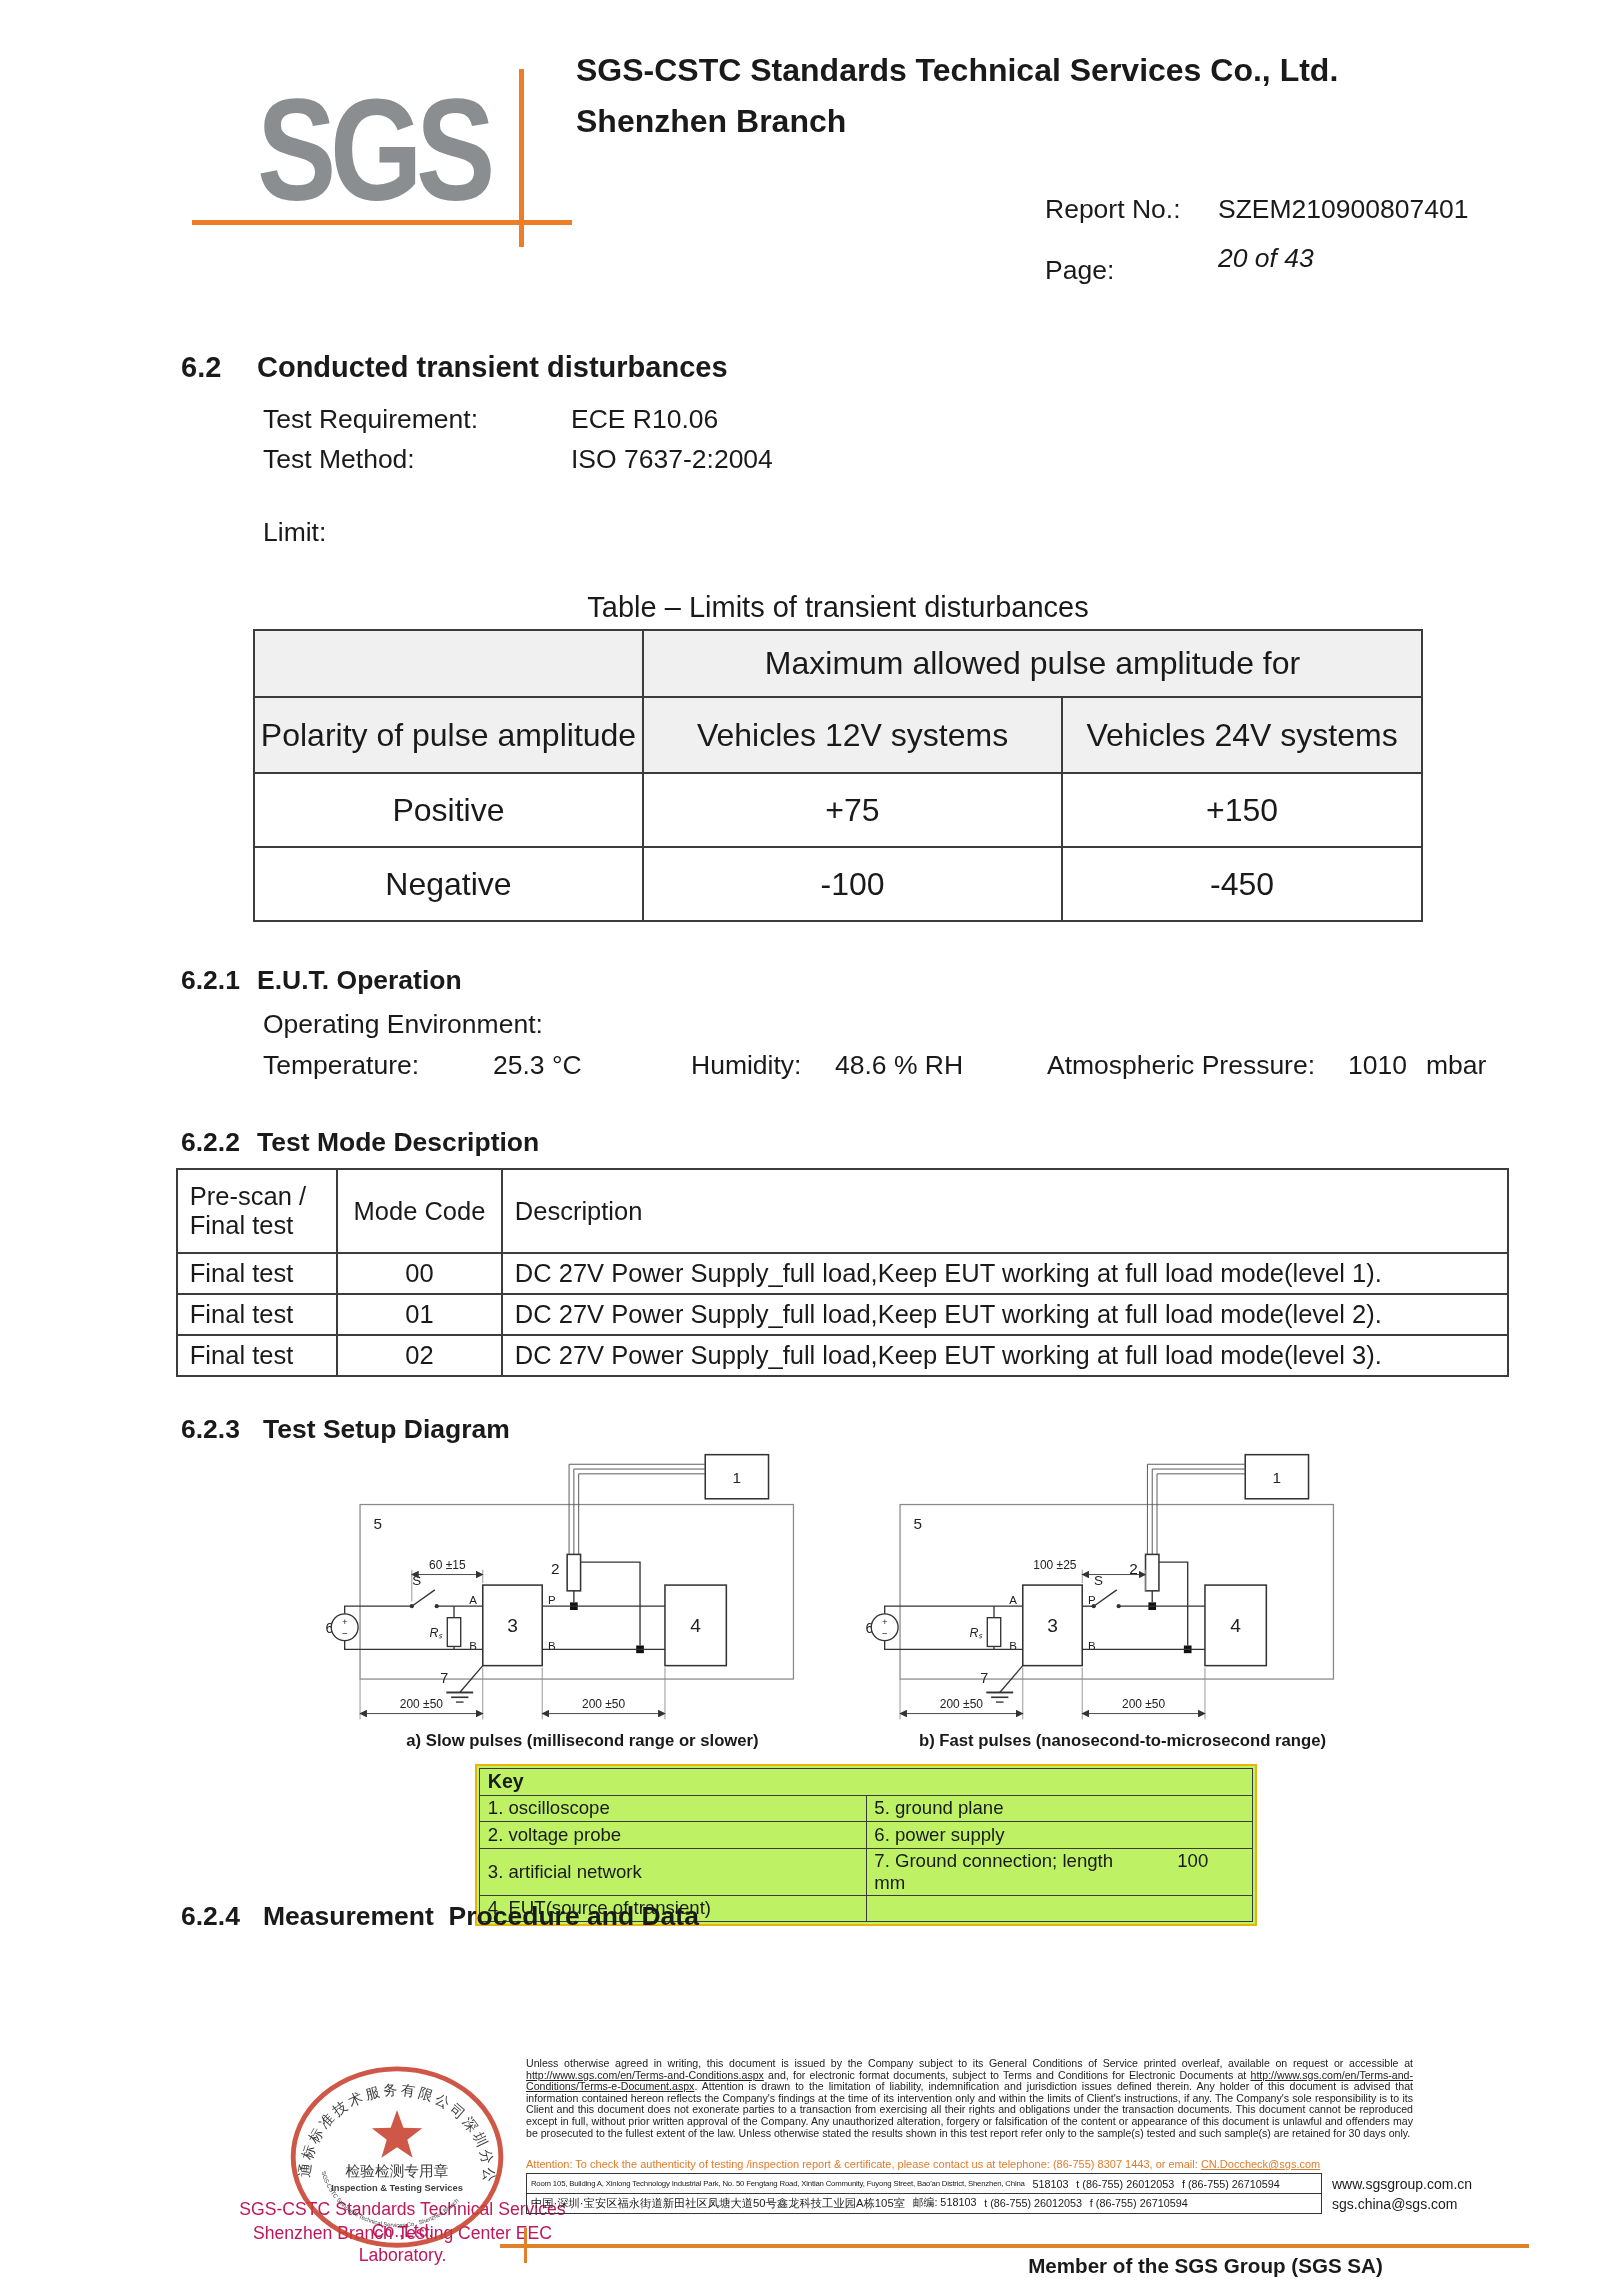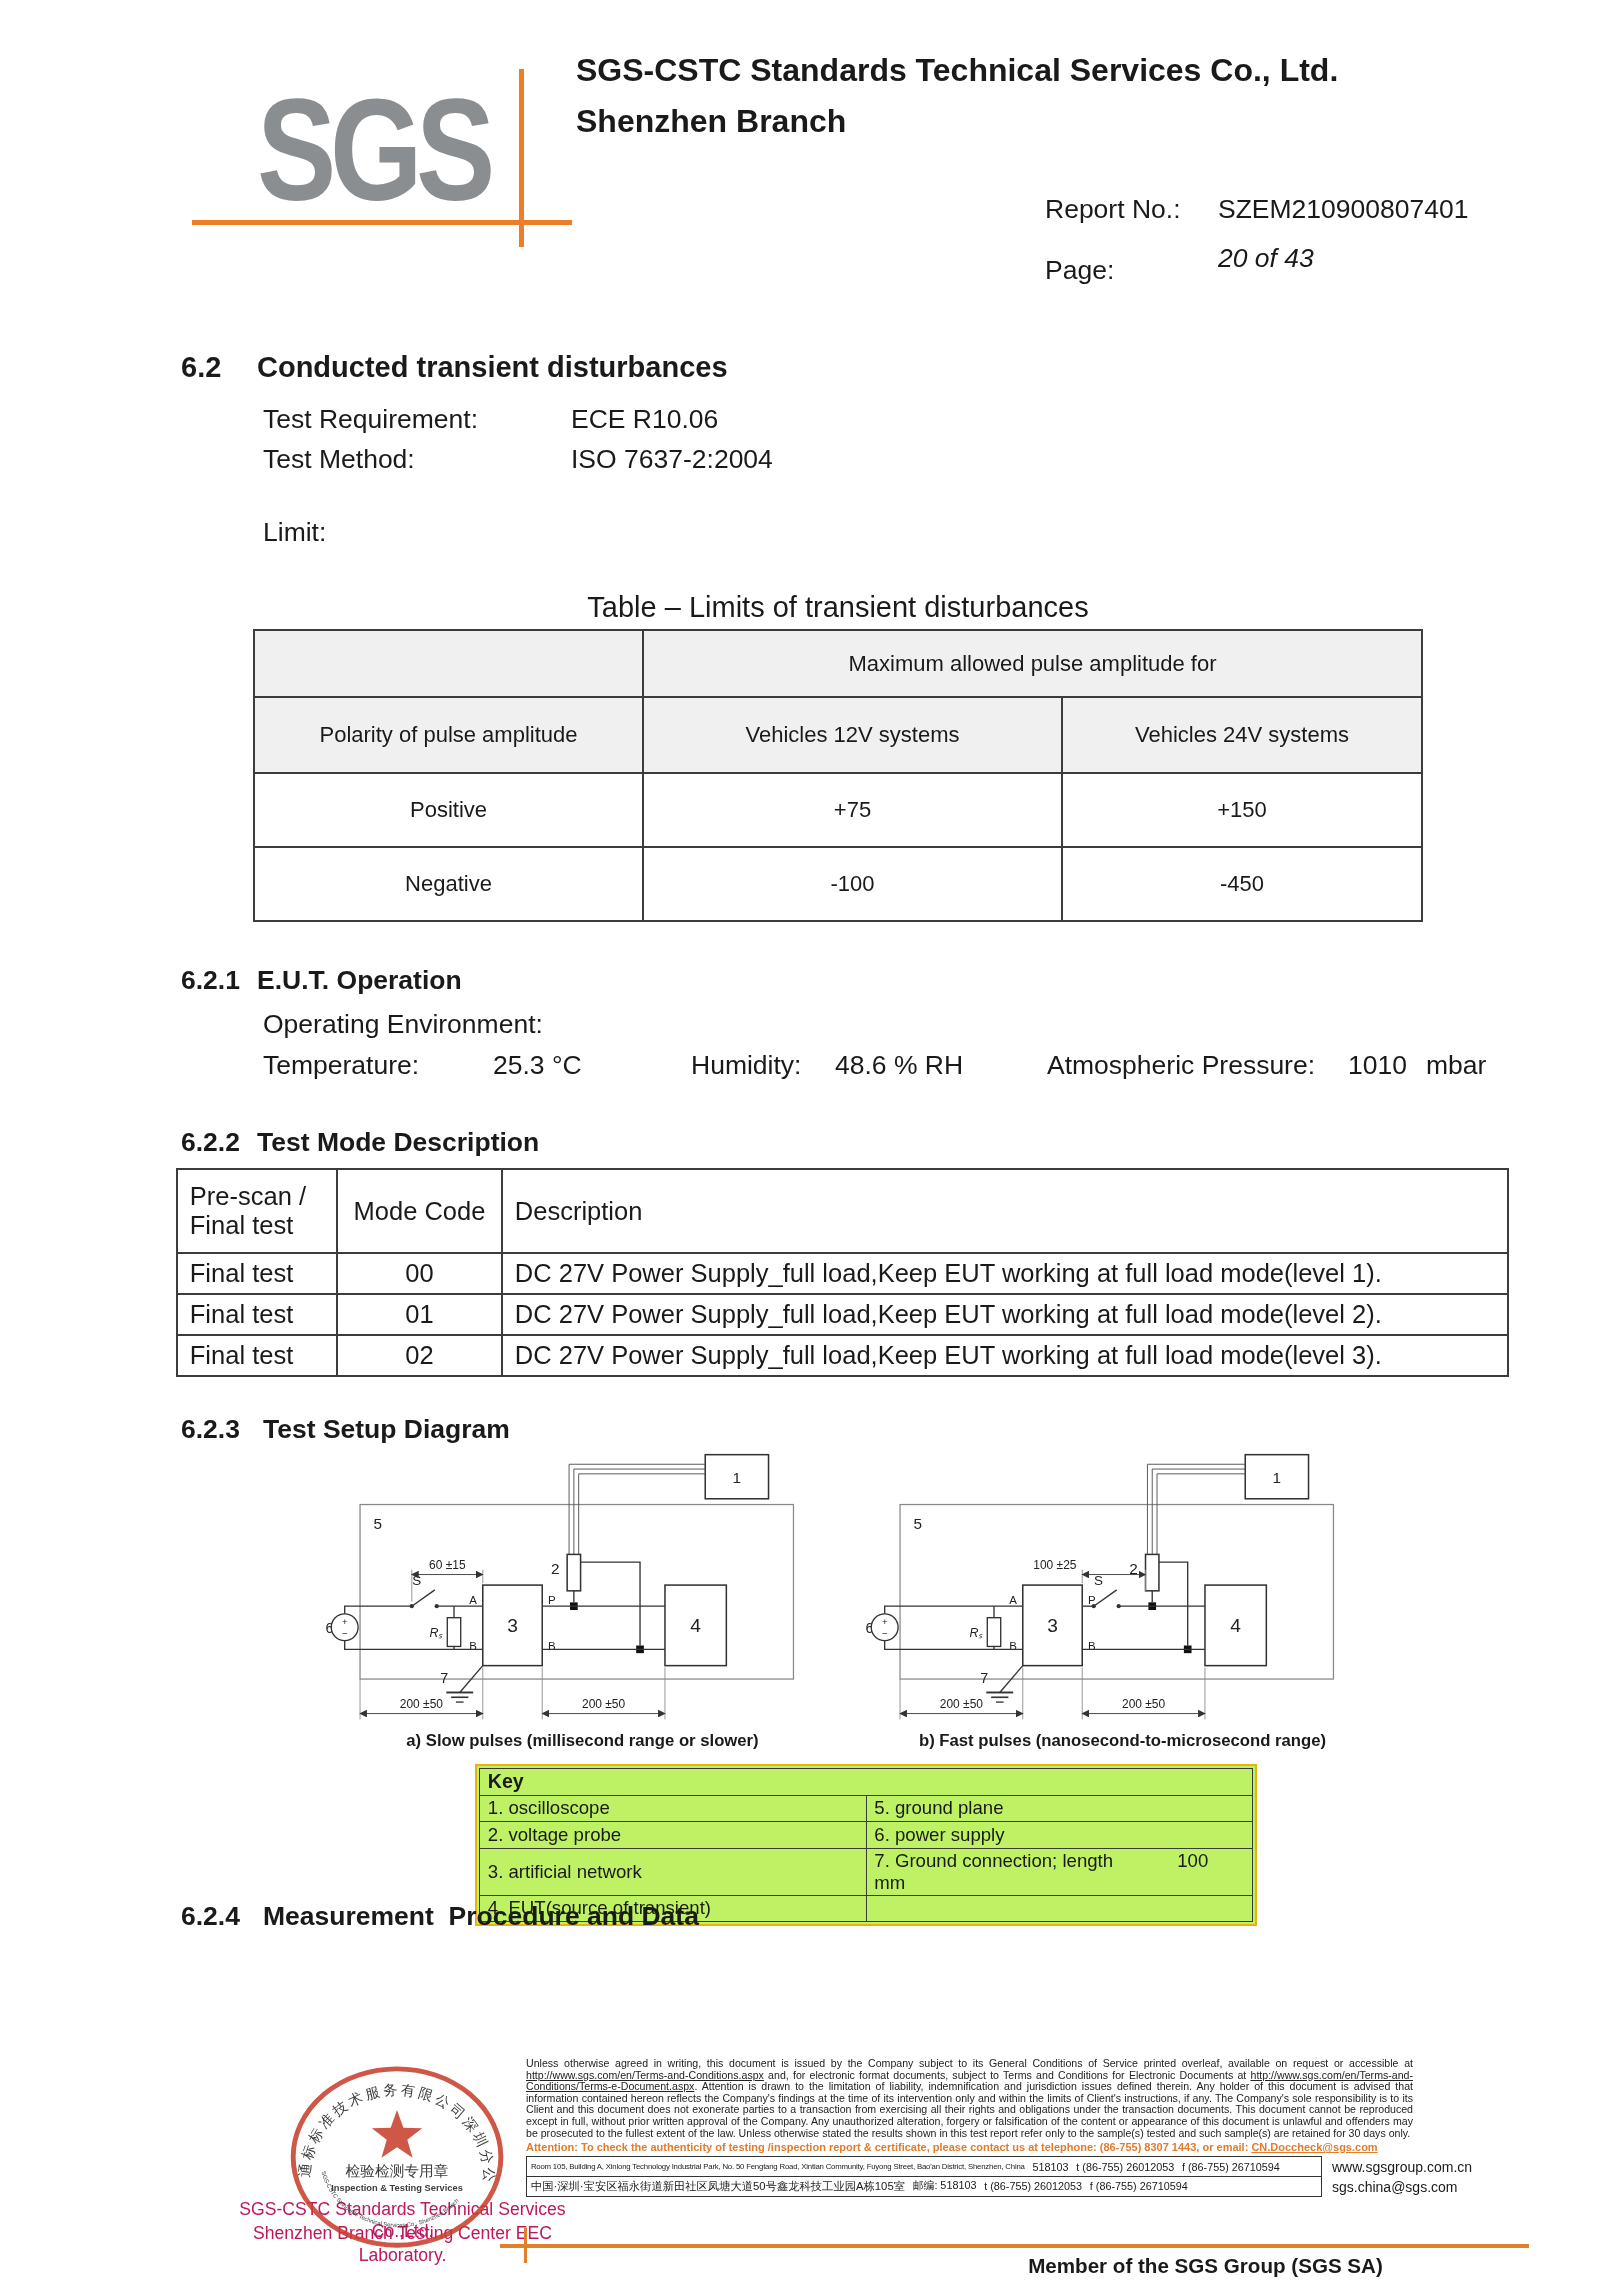--- a/index.html
+++ b/index.html
@@ -12,36 +12,36 @@
   .brand-vline{background:#ee7d27;width:4.9px;}
   .brand-hline{background:#ee7d27;height:4.9px;}
   .title{font-weight:800;font-size:32px;line-height:1.1;}
   .meta-label,.meta-value{font-size:26.5px;}
   
   .h1{font-weight:800;font-size:29px;}
   .h2{font-weight:800;font-size:26.5px;white-space:pre-wrap;}
   .body-text{font-size:26.5px;}
   .caption{font-size:29px;text-align:center;}
   table{border-collapse:collapse;table-layout:fixed;}
-  .limits td{border:2px solid #3c3c3c;text-align:center;font-size:22px;}
+  .limits td{border:2px solid #3c3c3c;text-align:center;font-size:32px;}
   .limits .hd{background:#f0f0f0;}
   .modes td{border:2px solid #3c3c3c;font-size:25.5px;padding:2px 3.9px;}
   .modes .c{text-align:center;}
   .modes .pl{padding-left:11.8px;}
   
   .diag-caption{font-weight:bold;font-size:16.7px;text-align:center;}
   svg text{font-family:"Liberation Sans",sans-serif;fill:#222;}
   .keybox{border:2px solid #eab308;padding:2px;background:#bef264;}
   .keytbl{width:100%;}
   .keytbl td{border:1.4px solid #3a3a3a;font-size:18.6px;padding:1px 7.8px;height:23.5px;}
   .keytbl .khead{font-weight:bold;font-size:19.6px;}
   
   .disclaimer{font-size:10.6px;line-height:11.6px;text-align:justify;color:#222;}
   .disclaimer .u{text-decoration:underline;}
-  .attention{font-size:11px;line-height:12.3px;font-weight:bold;color:#e07c2c;margin-top:2px;}
+  .attention{font-size:11px;line-height:12.3px;font-weight:normal;color:#e07c2c;margin-top:19px;}
   .attention .u{text-decoration:underline;}
   .addr-wrap{position:relative;margin-top:2.9px;width:887px;}
   .addr-box{border:1.5px solid #333;width:794px;}
   .addr-row{display:flex;align-items:center;height:18.6px;white-space:nowrap;overflow:hidden;padding:0 3.9px;}
   .addr-row.first{border-bottom:1.4px solid #333;}
   .addr-en{font-size:7.8px;letter-spacing:-0.2px;}
   .addr-cn{font-size:11.3px;}
   .addr-seg{font-size:10.8px;margin-left:7.8px;}
   .addr-out{position:absolute;font-size:14px;left:806px;}
   .member{font-weight:bold;font-size:20.6px;text-align:center;}

